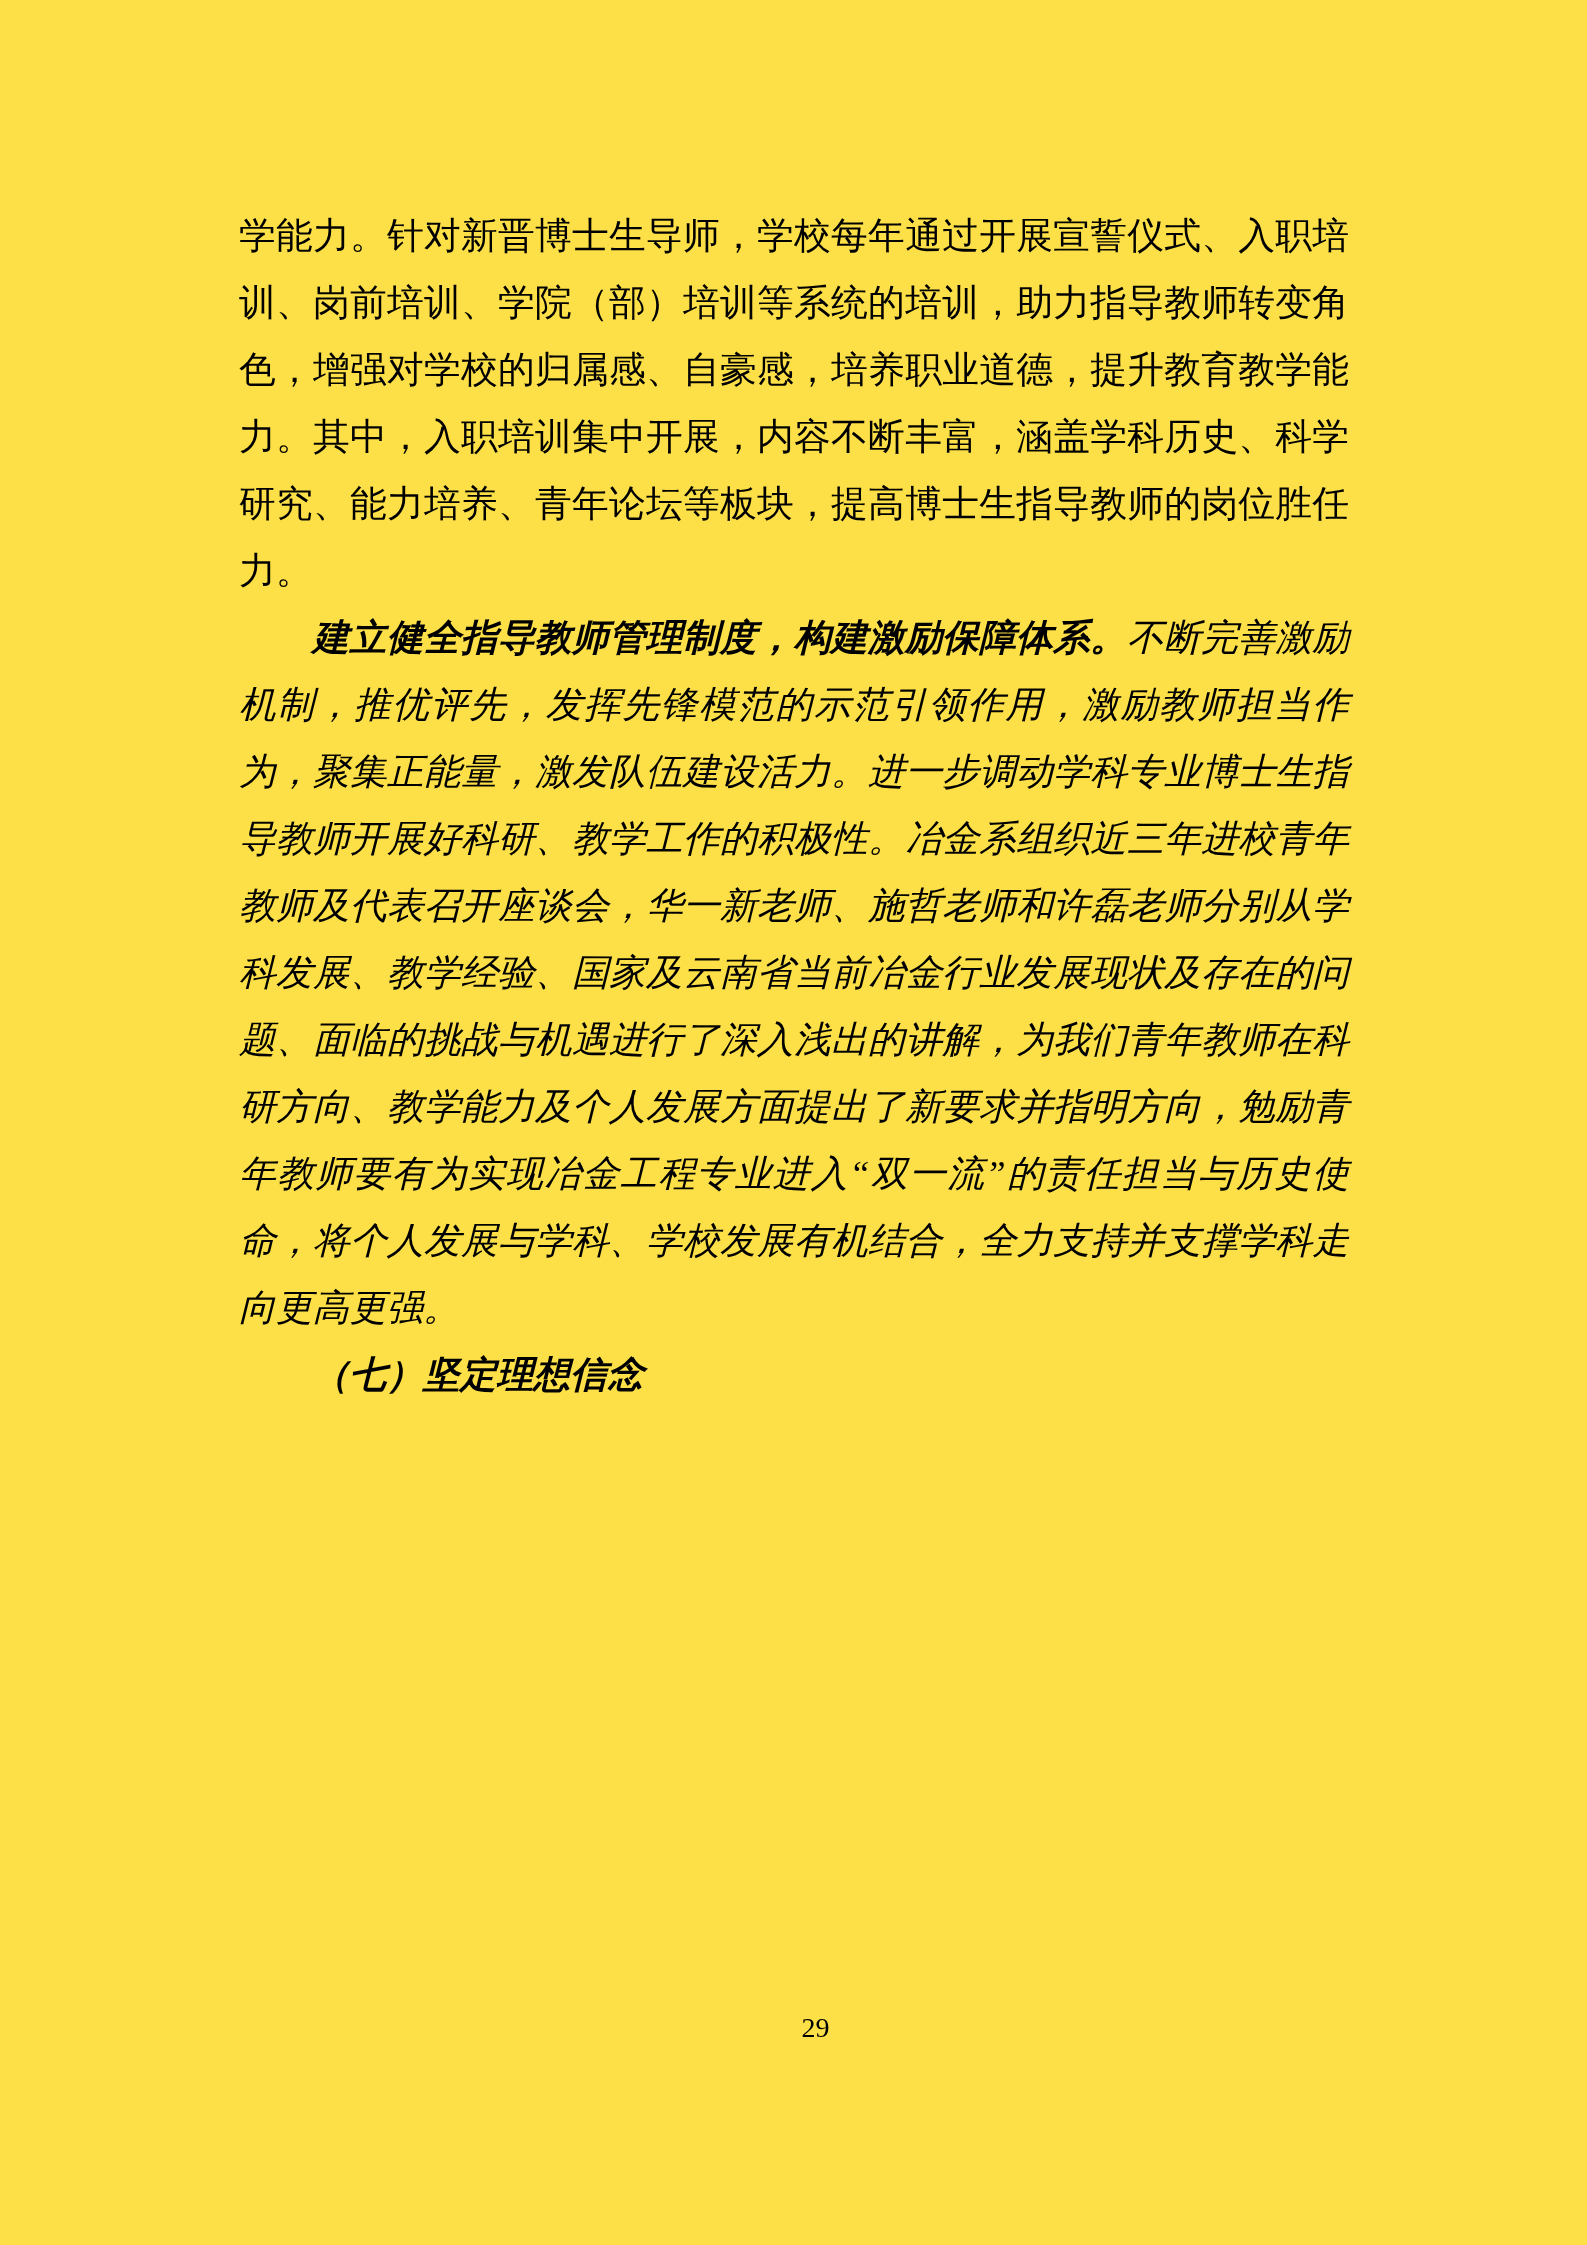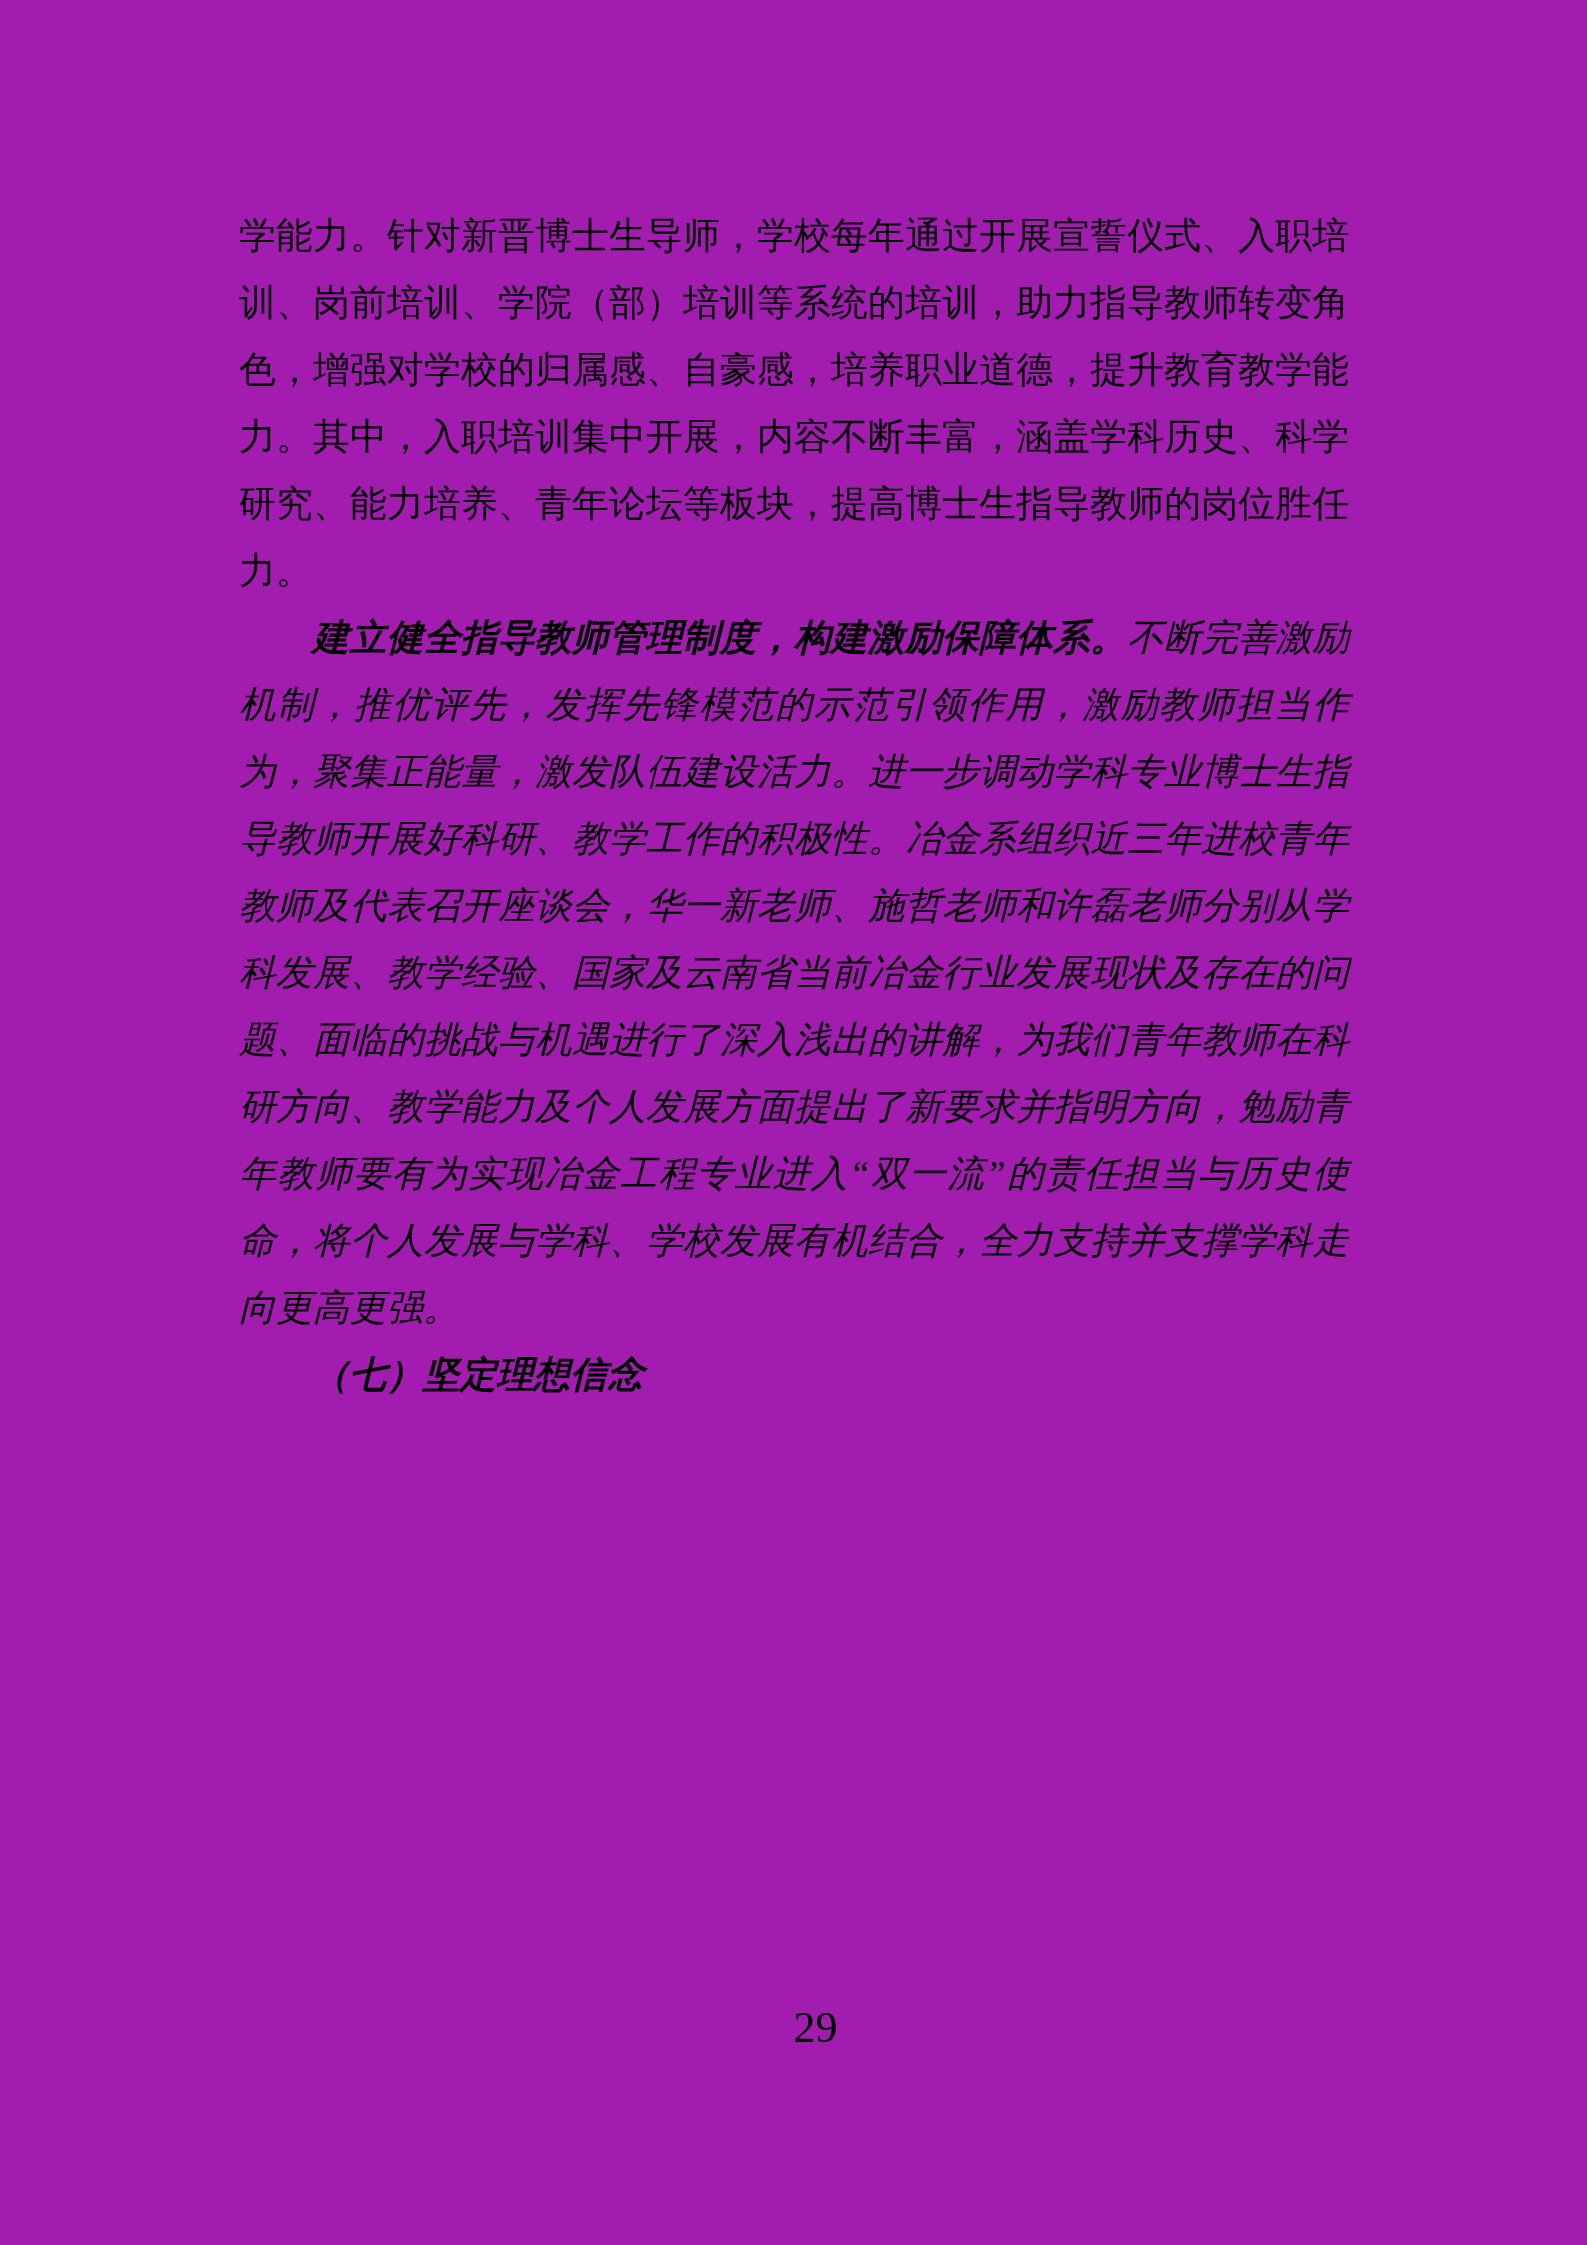--- a/index.html
+++ b/index.html
@@ -5,21 +5,21 @@
   html, body {
     margin: 0;
     padding: 0;
     background: #e9e9e9;
   }
   .page {
     position: relative;
     width: 1587px;
     height: 2245px;
     margin: 0 auto;
-    background: #a21caf;
+    background: #fde047;
     overflow: hidden;
     font-family: "Liberation Serif", "DejaVu Serif", serif;
     color: #000000;
   }
   .doc-body {
     position: absolute;
     left: 239px;
     top: 202px;
     width: 1110px;
   }
@@ -43,21 +43,21 @@
   .run.bold {
     font-weight: 700;
   }
   .page-number {
     position: absolute;
     left: 0;
     width: 100%;
     top: 2008px;
     text-align: center;
     text-indent: 44px;
-    font-size: 44px;
+    font-size: 28px;
     line-height: 40px;
     color: #000000;
     font-family: "Liberation Serif", "DejaVu Serif", serif;
   }
 </style>
 </head>
 <body>
 
 <div class="page">
 

